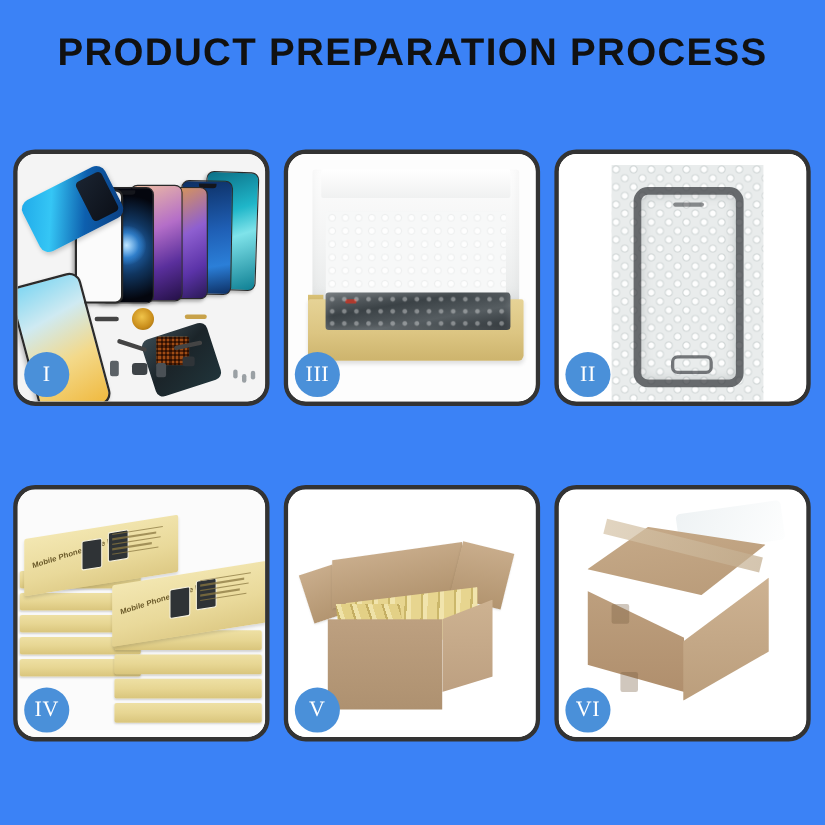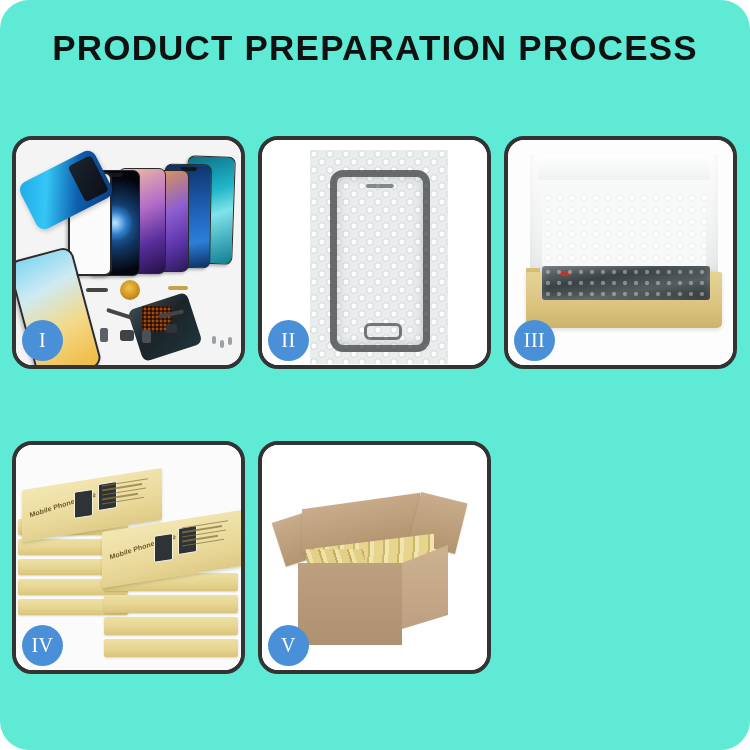--- a/index.html
+++ b/index.html
@@ -11,22 +11,21 @@
     width: 750px;
     height: 750px;
     overflow: hidden;
     font-family: "Liberation Sans", sans-serif;
     color: #111;
   }
   .page {
     position: relative;
     width: 750px;
     height: 750px;
-    background: #5eead4;
-    border-radius: 29px;
+    background: #3b82f6;
   }
 
   
   .header {
     position: absolute;
     top: 30px;
     left: 0;
     width: 750px;
     text-align: center;
   }
@@ -363,43 +362,43 @@
           <i style="left:0;  top:0;"></i>
             <i style="left:8px; top:4px;"></i>
             <i style="left:16px; top:1px;"></i>
         </div>
       </div>
       <div class="badge">I</div>
     </div>
 
     <div class="panel">
       <div class="panel-inner">
-        <div class="p2-bg"></div>
-        <div class="bubble-sheet">
-          <div class="screen-outline">
-            <span class="ear-slot"></span>
-            <span class="home-btn"></span>
-          </div>
-        </div>
-      </div>
-      <div class="badge">II</div>
-    </div>
-
-    <div class="panel">
-      <div class="panel-inner">
         <div class="p3-bg"></div>
         <div class="k-lid"></div>
         <div class="k-foam"></div>
         <div class="k-base-left"></div>
         <div class="k-base"></div>
         <div class="k-screen">
           <span class="k-red"></span>
         </div>
       </div>
       <div class="badge">III</div>
+    </div>
+
+    <div class="panel">
+      <div class="panel-inner">
+        <div class="p2-bg"></div>
+        <div class="bubble-sheet">
+          <div class="screen-outline">
+            <span class="ear-slot"></span>
+            <span class="home-btn"></span>
+          </div>
+        </div>
+      </div>
+      <div class="badge">II</div>
     </div>
 
     <div class="panel">
       <div class="panel-inner">
         <div class="p4-bg"></div>
         <div class="stack">
 
           <div class="ybox" style="left:0px;   top:58px;  width:110px; height:16px;"></div>
           <div class="ybox" style="left:0px;   top:78px;  width:110px; height:16px;"></div>
           <div class="ybox" style="left:0px;   top:98px;  width:110px; height:16px;"></div>
@@ -449,15 +448,28 @@
         <div class="c-flap c-flap-back"></div>
         <div class="c-flap c-flap-right"></div>
         <div class="c-fill"></div>
         <div class="c-fill2"></div>
         <div class="c-side"></div>
         <div class="c-front"></div>
       </div>
       <div class="badge">V</div>
     </div>
 
+    <div class="panel">
+      <div class="panel-inner">
+        <div class="p6-bg"></div>
+        <div class="s-wrap"></div>
+        <div class="s-top"></div>
+        <div class="s-tape"></div>
+        <div class="s-left"></div>
+        <div class="s-right"></div>
+        <div class="s-tab" style="left:48px; top:104px;"></div>
+        <div class="s-tab" style="left:56px; top:166px;"></div>
+      </div>
+      <div class="badge">VI</div>
+    </div>
 
   </div>
 </div>
 
 </body></html>

